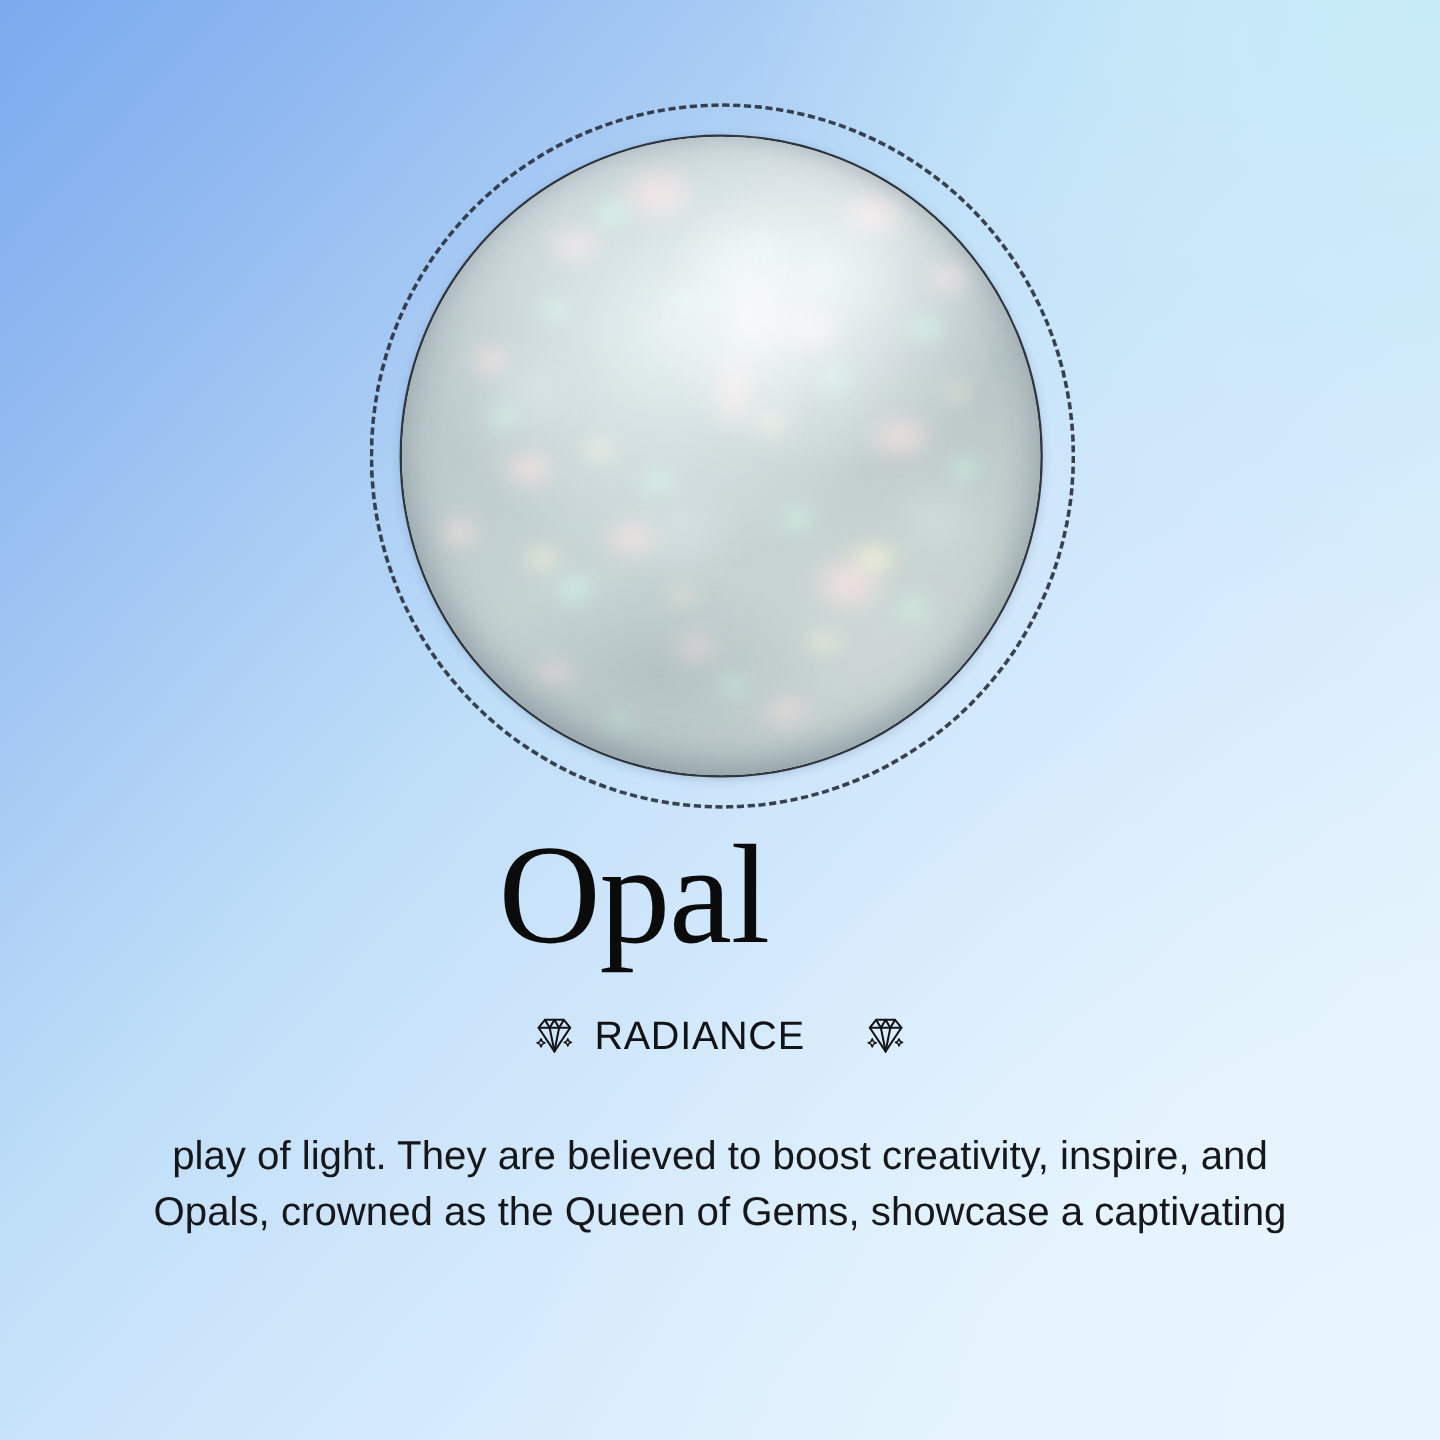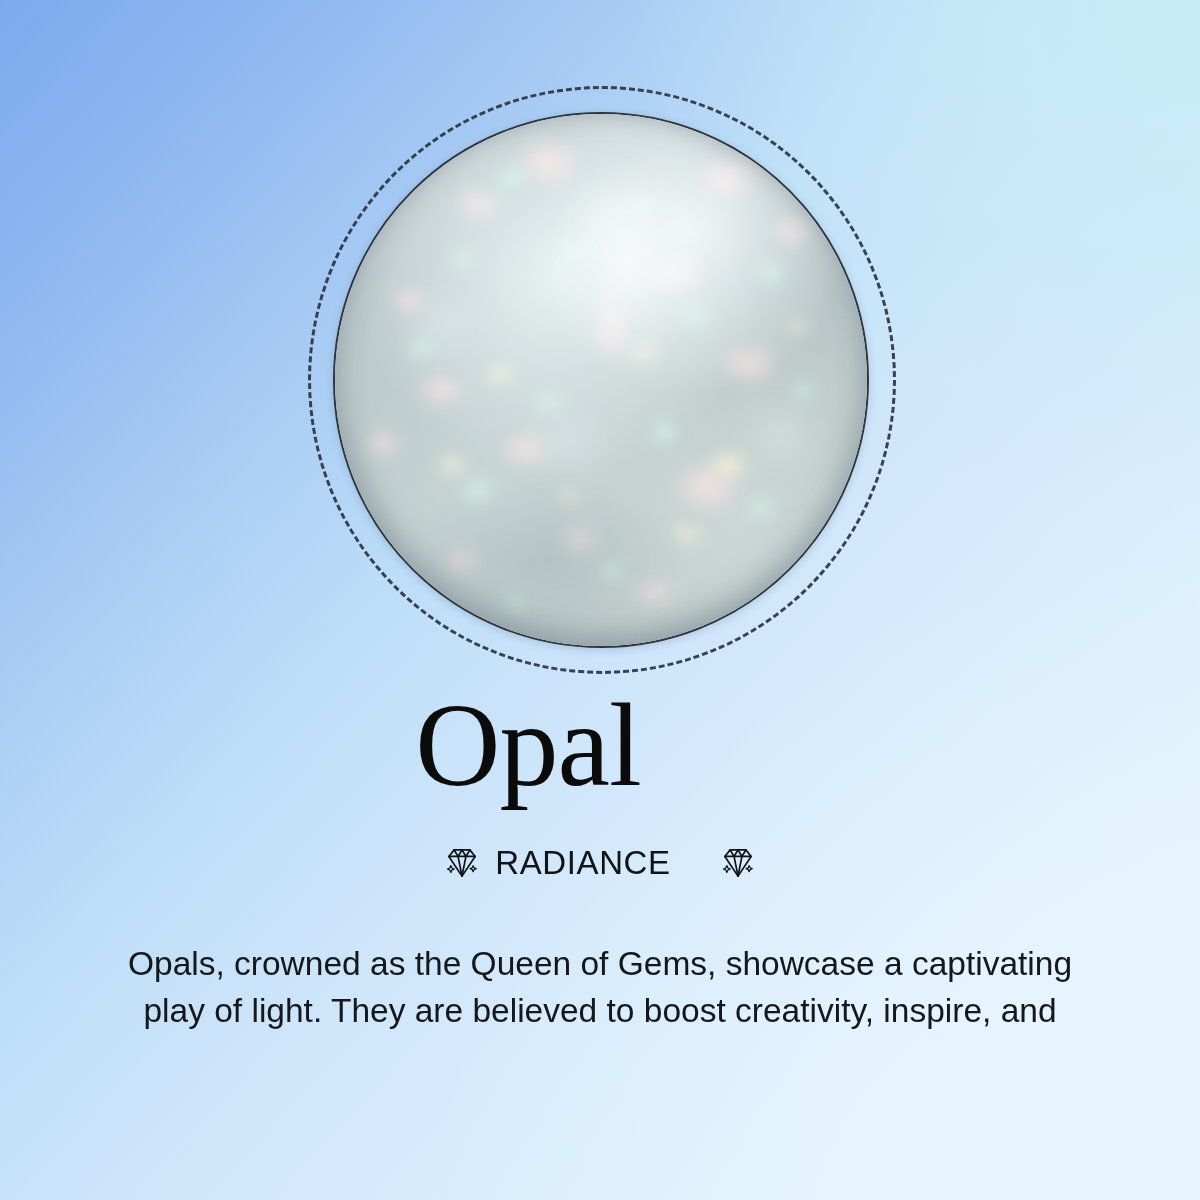--- a/index.html
+++ b/index.html
@@ -252,17 +252,17 @@
         <path d="M44 12 L38 22 L32 52"></path>
         <path d="M26 22 L32 12 L38 22"></path>
         <path d="M15 36 l1.6 3.6 3.6 1.6 -3.6 1.6 -1.6 3.6 -1.6 -3.6 -3.6 -1.6 3.6 -1.6 Z" stroke-width="1.9"></path>
         <path d="M49 36 l1.4 3.2 3.2 1.4 -3.2 1.4 -1.4 3.2 -1.4 -3.2 -3.2 -1.4 3.2 -1.4 Z" stroke-width="1.9"></path>
       </svg>
     </div>
 
   </div>
 
   <div id="desc">
+    <p>play of light. They are believed to boost creativity, inspire, and</p>
     <p>Opals, crowned as the Queen of Gems, showcase a captivating</p>
-    <p>play of light. They are believed to boost creativity, inspire, and</p>
   </div>
 
 </div>
 
 </body></html>

